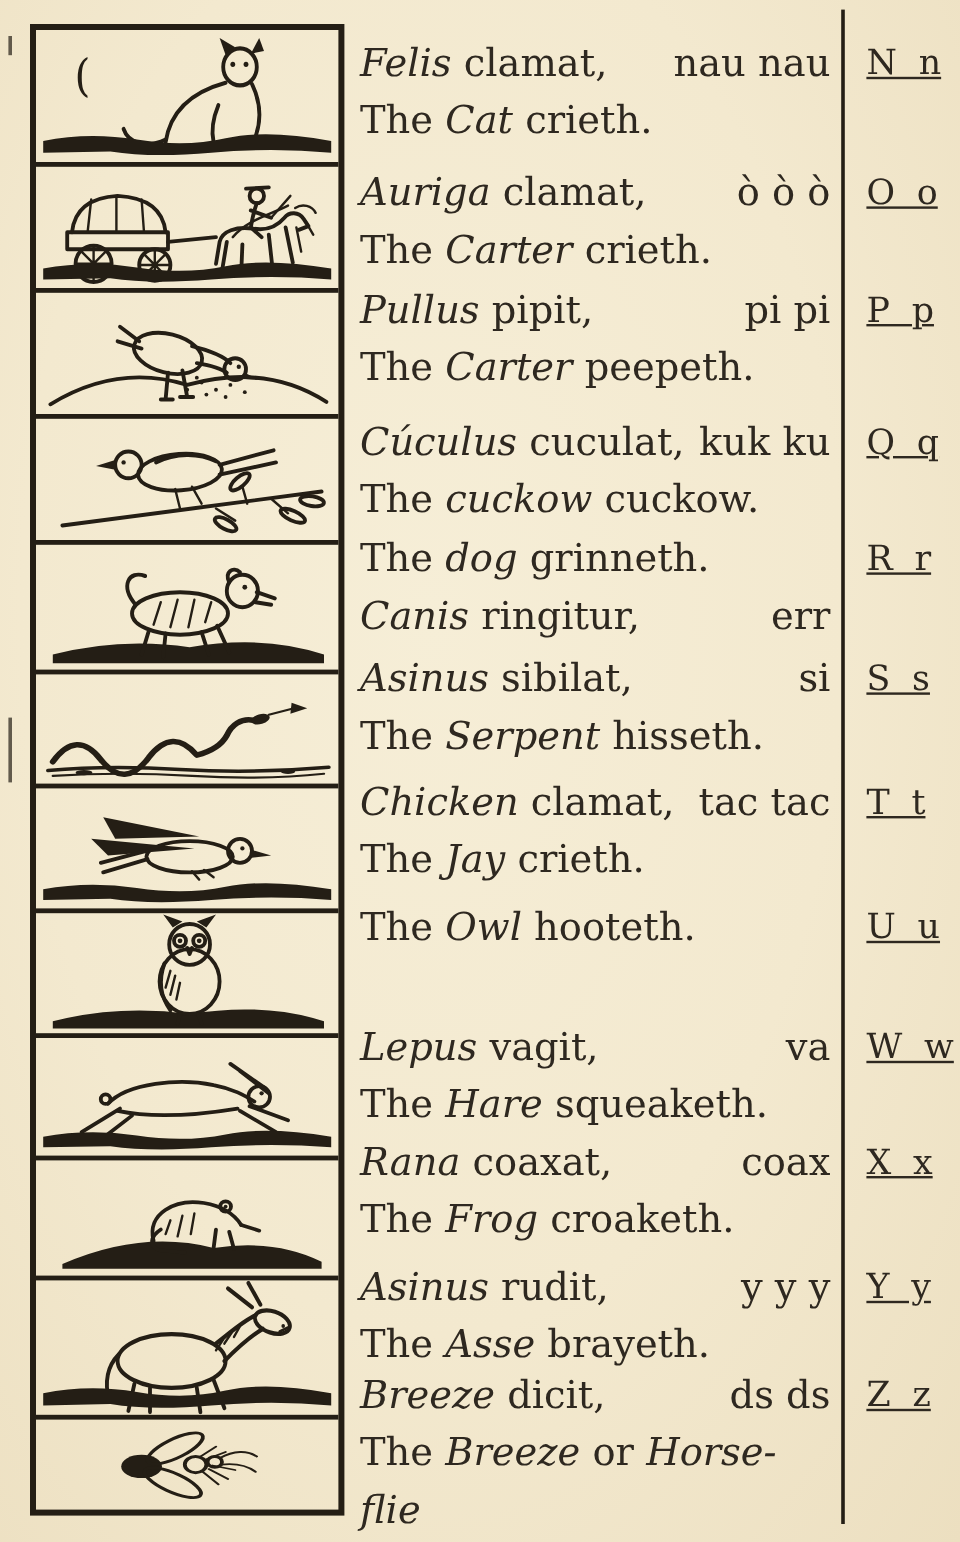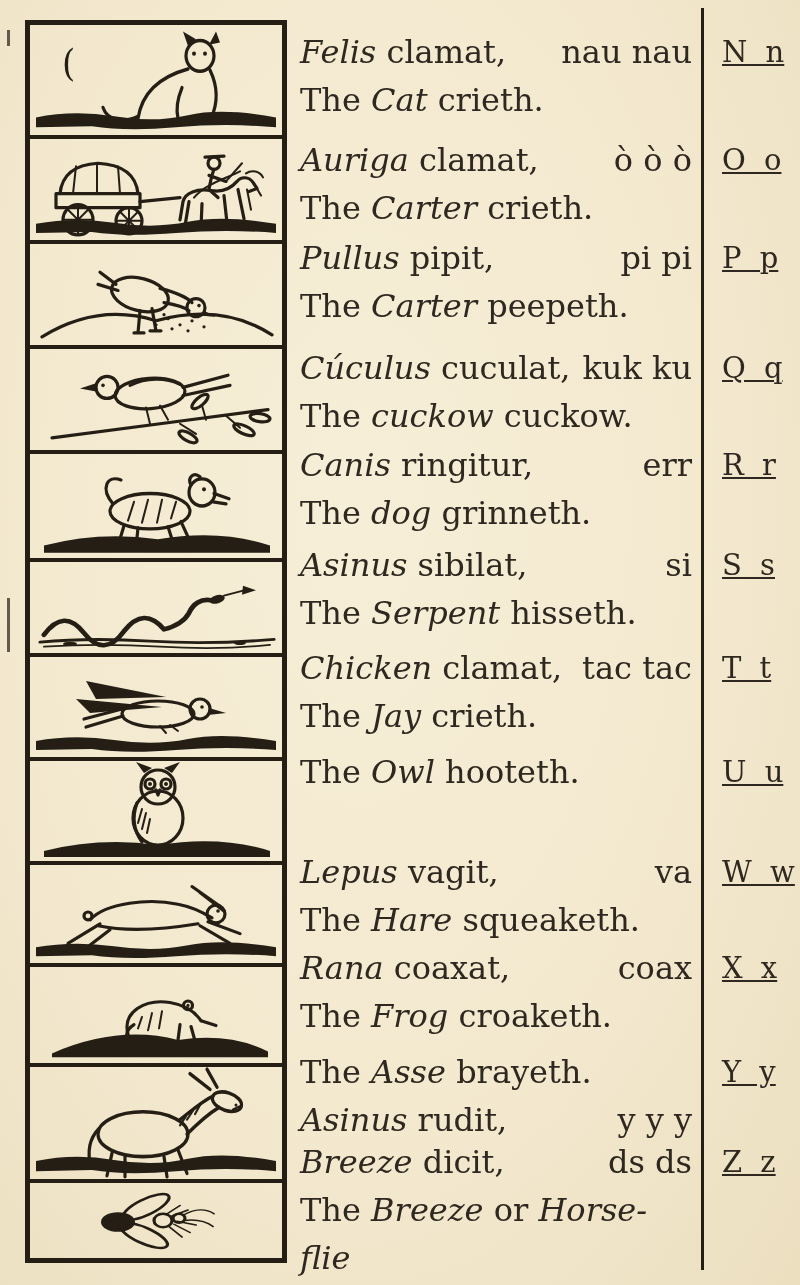--- a/index.html
+++ b/index.html
@@ -286,25 +286,25 @@
     <div class="text-block" style="height:97px">
       <div class="line line1">
         <span class="latin"><i>Cúculus</i><span> cuculat,</span></span>
         <span class="sound">kuk ku</span>
       </div>
       <div class="line line2"><span>The </span><i>cuckow</i><span> cuckow.</span></div>
       <span class="letters">Q q</span>
     </div>
 
     <div class="text-block" style="height:100px">
+      <div class="line line2"><span>The </span><i>dog</i><span> grinneth.</span></div>
       <div class="line line1">
         <span class="latin"><i>Canis</i><span> ringitur,</span></span>
         <span class="sound">err</span>
       </div>
-      <div class="line line2"><span>The </span><i>dog</i><span> grinneth.</span></div>
       <span class="letters">R r</span>
     </div>
 
     <div class="text-block" style="height:103px">
       <div class="line line1">
         <span class="latin"><i>Asinus</i><span> sibilat,</span></span>
         <span class="sound">si</span>
       </div>
       <div class="line line2"><span>The </span><i>Serpent</i><span> hisseth.</span></div>
       <span class="letters">S s</span>
@@ -336,25 +336,25 @@
     <div class="text-block" style="height:104px">
       <div class="line line1">
         <span class="latin"><i>Rana</i><span> coaxat,</span></span>
         <span class="sound">coax</span>
       </div>
       <div class="line line2"><span>The </span><i>Frog</i><span> croaketh.</span></div>
       <span class="letters">X x</span>
     </div>
 
     <div class="text-block" style="height:90px">
-      <div class="line line2"><span>The </span><i>Asse</i><span> brayeth.</span></div>
       <div class="line line1">
         <span class="latin"><i>Asinus</i><span> rudit,</span></span>
         <span class="sound">y y y</span>
       </div>
+      <div class="line line2"><span>The </span><i>Asse</i><span> brayeth.</span></div>
       <span class="letters">Y y</span>
     </div>
 
     <div class="text-block" style="height:140px">
       <div class="line line1">
         <span class="latin"><i>Breeze</i><span> dicit,</span></span>
         <span class="sound">ds ds</span>
       </div>
       <div class="line line2"><span>The </span><i>Breeze</i><span> or </span><i>Horse-flie</i></div>
       <div class="line line3"><span>saith.</span></div>

